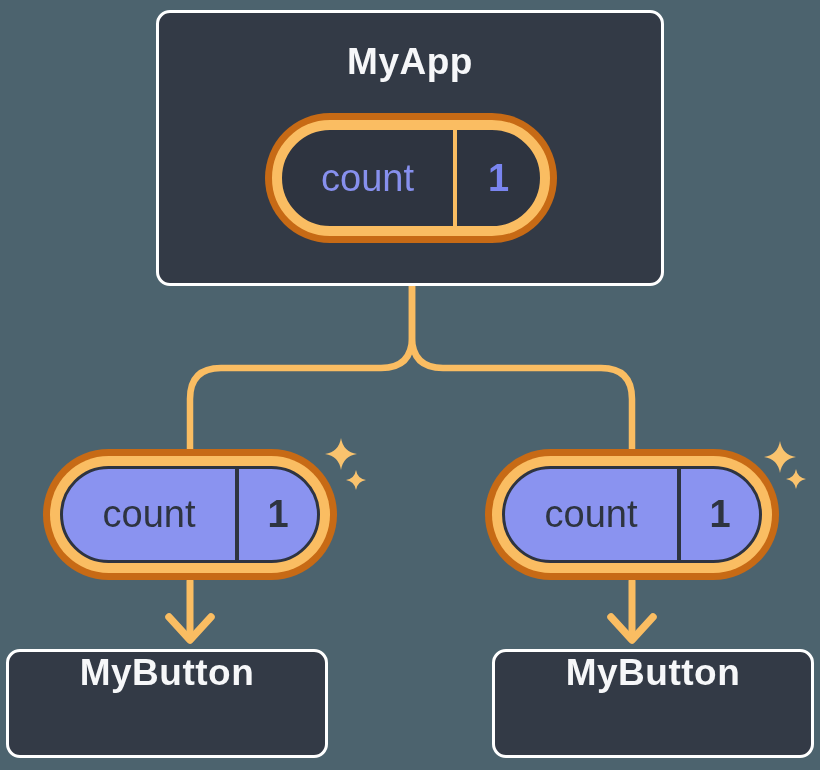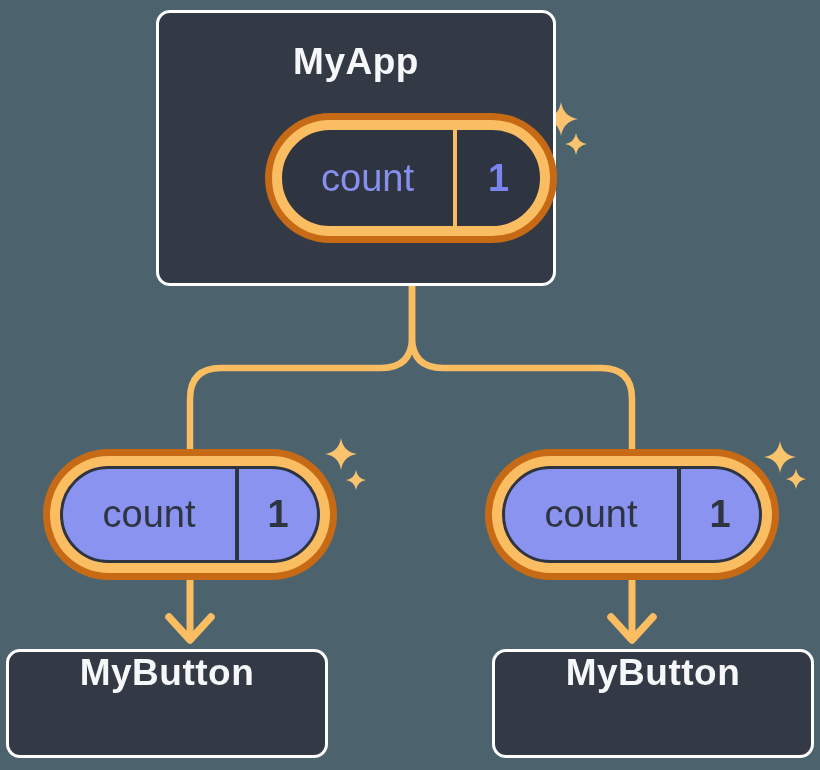--- a/index.html
+++ b/index.html
@@ -12,21 +12,21 @@
   .branch { stroke:var(--orange-light); stroke-width:6.5; fill:none; }
   .shaft  { stroke:var(--orange-light); stroke-width:7;   fill:none; stroke-linecap:round; }
   .head   { stroke:var(--orange-light); stroke-width:7.5; fill:none; stroke-linecap:round; stroke-linejoin:round; }
   .star   { fill:var(--sparkle); }
 
   .card {
     position:absolute; box-sizing:border-box;
     background:var(--card-bg); border:3px solid var(--card-border);
     border-radius:14px;
   }
-  .app-card   { left:156px; top:10px; width:400px; height:276px; }
+  .app-card   { left:156px; top:10px; width:508px; height:276px; }
   .child-card { top:649px; width:322px; height:109px; display:flex; align-items:flex-start; justify-content:center; }
   .child-card.pos-left  { left:6px; }
   .child-card.pos-right { left:492px; }
   .card-title { color:var(--light-text); font-size:37px; font-weight:bold; letter-spacing:0.5px; }
   .app-title  { position:absolute; top:28px; left:0; width:100%; text-align:center; }
 
   .pill {
     position:absolute; box-sizing:border-box; border-radius:999px;
     display:flex; align-items:stretch; overflow:hidden;
   }

